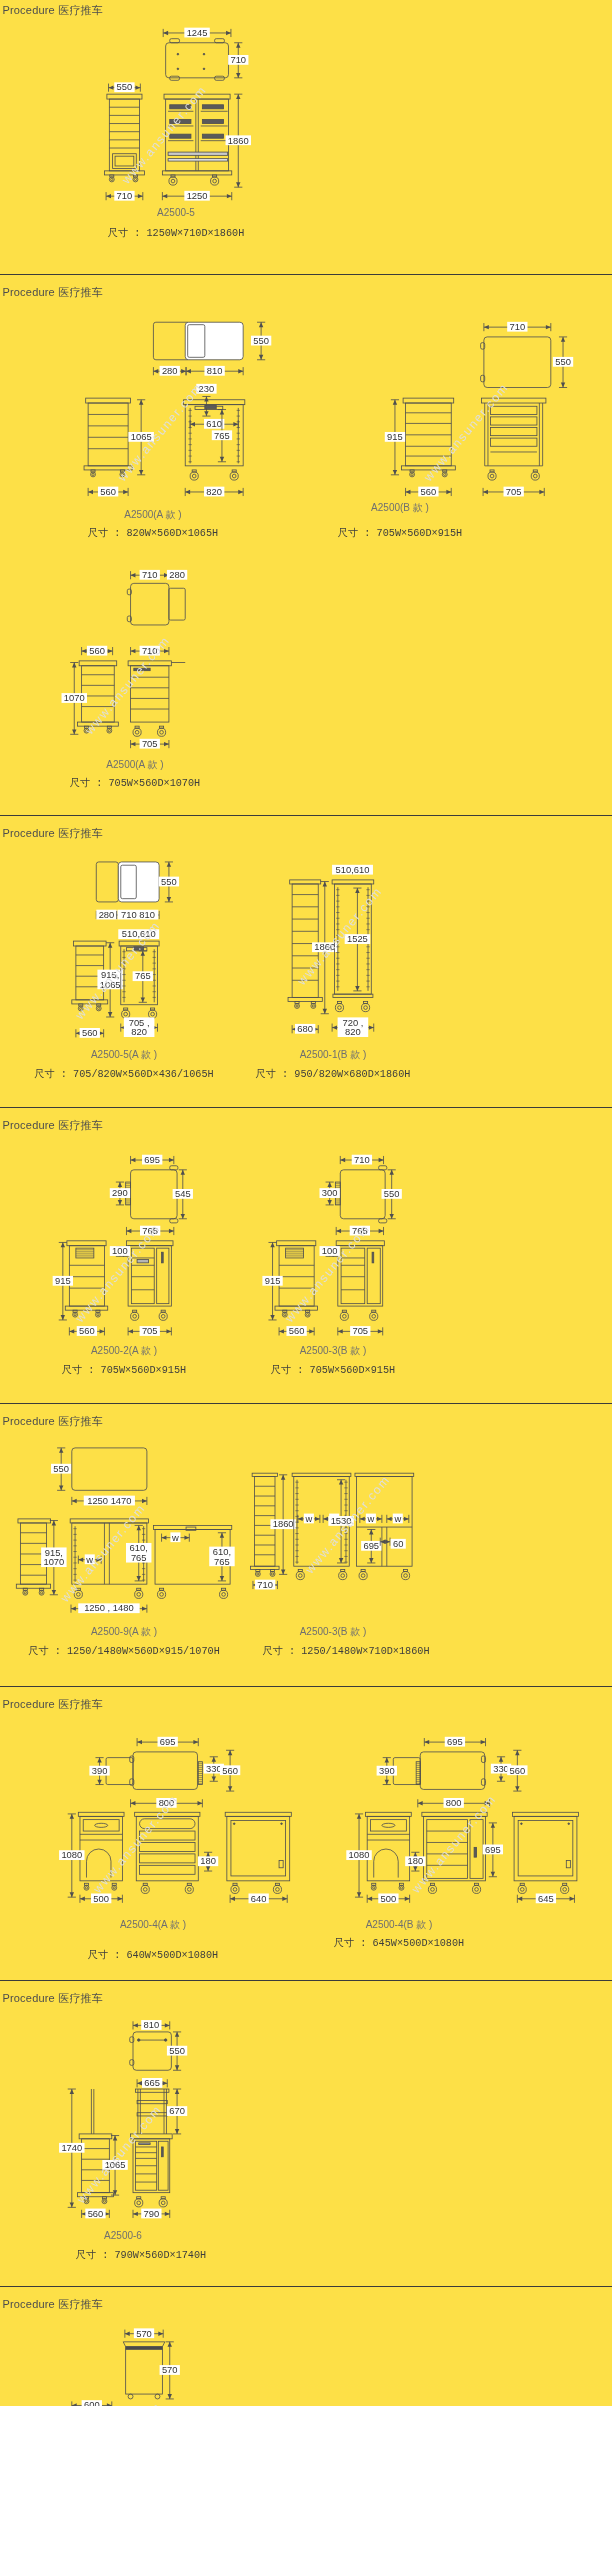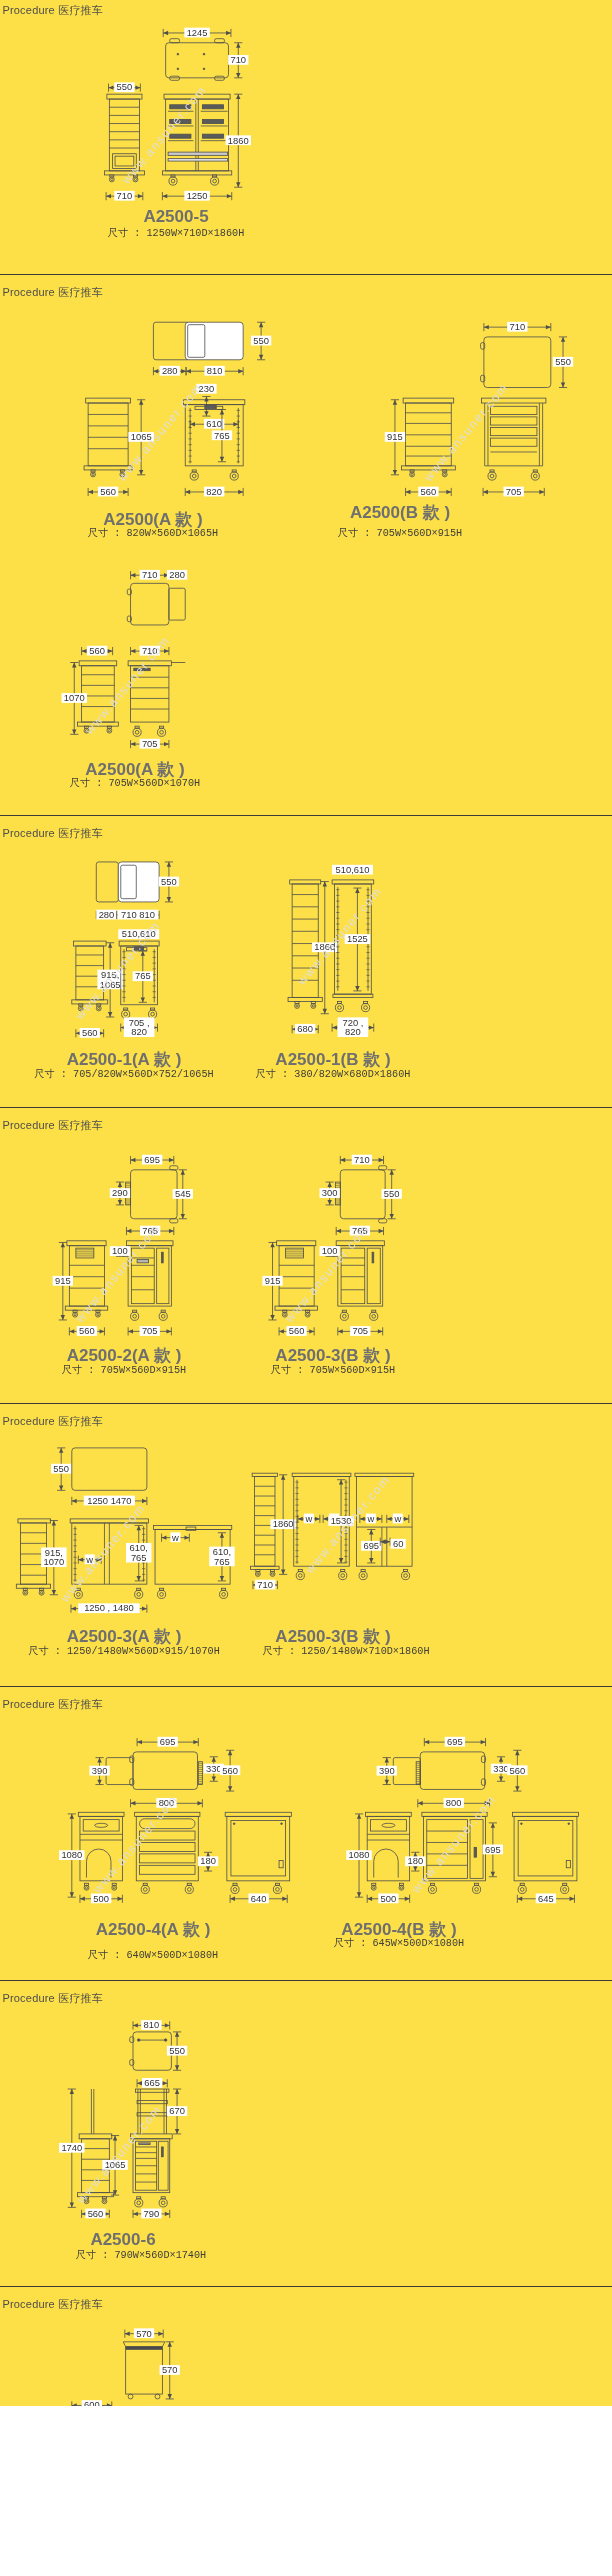--- a/index.html
+++ b/index.html
@@ -4,22 +4,22 @@
 <style>
   html,body{margin:0;padding:0;background:#fff;}
   #page{position:relative;width:612px;height:2406px;background:#fde047;
         font-family:"Liberation Sans",sans-serif;overflow:hidden;}
   .s{position:relative;box-sizing:border-box;width:612px;}
   .s + .s{border-top:1.6px solid #3b3b3b;}
   .hdr{position:absolute;left:2.4px;top:9.8px;font-size:11px;color:#4d4d4d;
        letter-spacing:0.2px;white-space:nowrap;z-index:2;}
   .s:first-child .hdr{top:3.3px;}
   svg.draw{position:absolute;left:0;top:0;width:100%;height:100%;display:block;}
-  .cap{position:absolute;transform:translateX(-50%);font-size:17px;color:#6f6f6f;
-       white-space:nowrap;z-index:2;font-weight:bold;}
+  .cap{position:absolute;transform:translateX(-50%);font-size:10px;color:#6f6f6f;
+       white-space:nowrap;z-index:2;}
   .sz{position:absolute;transform:translateX(-50%);font-size:10.2px;color:#3d3d3d;
       white-space:nowrap;z-index:2;font-family:Liberation Mono, monospace;}
 </style>
 </head>
 <body>
 
 <div id="page">
 
   <section class="s" style="height:274px">
     <div class="hdr">Procedure 医疗推车</div>
@@ -606,24 +606,24 @@
           <line x1="458" y1="254" x2="458" y2="264" stroke="#4f4f4f" stroke-width="1"></line>
           <line x1="407" y1="259" x2="458" y2="259" stroke="#4f4f4f" stroke-width="1"></line>
           <path d="M407,259 l6,-2.7 v5.4 Z" fill="#4f4f4f" stroke="none"></path>
           <path d="M458,259 l-6,-2.7 v5.4 Z" fill="#4f4f4f" stroke="none"></path>
           <rect x="413.75" y="246.5" width="37.5" height="24" fill="#ffffff" stroke="none"></rect>
           <text x="432.5" y="256.5" text-anchor="middle" fill="#333333" font-size="11.5">720 ,</text>
           <text x="432.5" y="268.5" text-anchor="middle" fill="#333333" font-size="11.5">820</text>
           <text x="420" y="150" text-anchor="middle" fill="#dedede" font-size="15" letter-spacing="2px" transform="rotate(-50 420 150)">www.ansuner.com</text>
         </g>
       </svg>
-    <div class="cap" style="left:124px;top:232px">A2500-1(A 款 )</div>
-    <div class="sz" style="left:124px;top:251px">尺寸 : 705/820W×560D×752/1065H</div>
+    <div class="cap" style="left:124px;top:232px">A2500-5(A 款 )</div>
+    <div class="sz" style="left:124px;top:251px">尺寸 : 705/820W×560D×436/1065H</div>
     <div class="cap" style="left:333px;top:232px">A2500-1(B 款 )</div>
-    <div class="sz" style="left:333px;top:251px">尺寸 : 380/820W×680D×1860H</div>
+    <div class="sz" style="left:333px;top:251px">尺寸 : 950/820W×680D×1860H</div>
   </section>
 
   <section class="s" style="height:296px">
     <div class="hdr">Procedure 医疗推车</div>
     <svg class="draw" viewBox="0 0 750 360" width="612" height="294" style="font-family: &quot;Liberation Sans&quot;, sans-serif;">
         <g>
           <line x1="160" y1="58" x2="160" y2="68" stroke="#4f4f4f" stroke-width="1"></line>
           <line x1="213" y1="58" x2="213" y2="68" stroke="#4f4f4f" stroke-width="1"></line>
           <line x1="160" y1="63" x2="213" y2="63" stroke="#4f4f4f" stroke-width="1"></line>
           <path d="M160,63 l6,-2.7 v5.4 Z" fill="#4f4f4f" stroke="none"></path>
@@ -1101,21 +1101,21 @@
           <line x1="310" y1="216" x2="310" y2="226" stroke="#4f4f4f" stroke-width="1"></line>
           <line x1="340" y1="216" x2="340" y2="226" stroke="#4f4f4f" stroke-width="1"></line>
           <line x1="310" y1="221" x2="340" y2="221" stroke="#4f4f4f" stroke-width="1"></line>
           <path d="M310,221 l6,-2.7 v5.4 Z" fill="#4f4f4f" stroke="none"></path>
           <path d="M340,221 l-6,-2.7 v5.4 Z" fill="#4f4f4f" stroke="none"></path>
           <rect x="312.55" y="214.5" width="24.9" height="12" fill="#ffffff" stroke="none"></rect>
           <text x="325" y="224.5" text-anchor="middle" fill="#333333" font-size="11.5">710</text>
           <text x="430" y="150" text-anchor="middle" fill="#dedede" font-size="15" letter-spacing="2px" transform="rotate(-50 430 150)">www.ansuner.com</text>
         </g>
       </svg>
-    <div class="cap" style="left:124px;top:221px">A2500-3(A 款 )</div>
+    <div class="cap" style="left:124px;top:221px">A2500-9(A 款 )</div>
     <div class="sz" style="left:124px;top:240px">尺寸 : 1250/1480W×560D×915/1070H</div>
     <div class="cap" style="left:333px;top:221px">A2500-3(B 款 )</div>
     <div class="sz" style="left:346px;top:240px">尺寸 : 1250/1480W×710D×1860H</div>
   </section>
 
   <section class="s" style="height:294px">
     <div class="hdr">Procedure 医疗推车</div>
     <svg class="draw" viewBox="0 0 750 358" width="612" height="292" style="font-family: &quot;Liberation Sans&quot;, sans-serif;">
         <g>
           <line x1="168" y1="62" x2="168" y2="72" stroke="#4f4f4f" stroke-width="1"></line>

